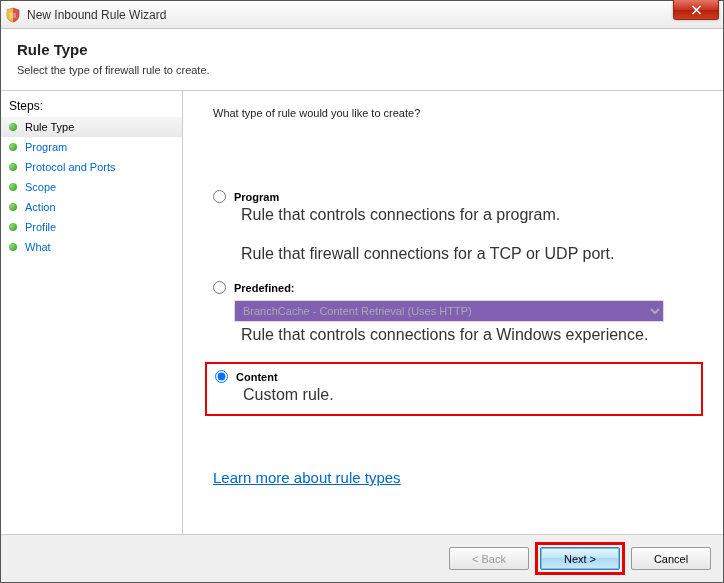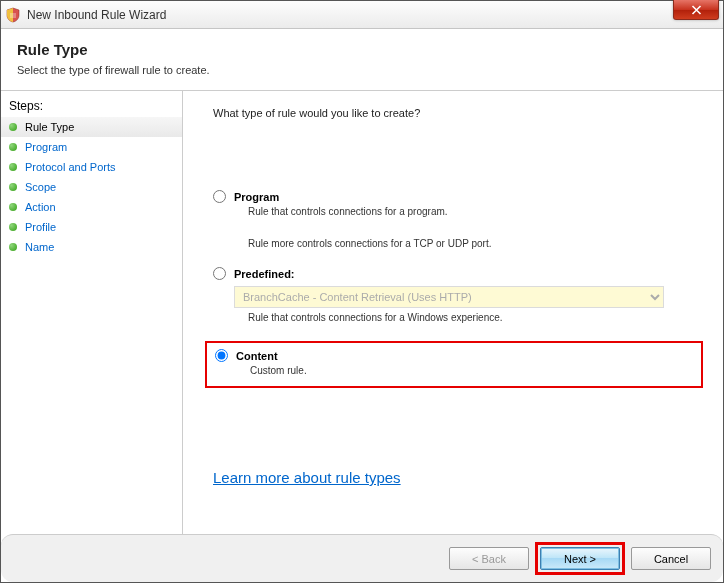--- a/index.html
+++ b/index.html
@@ -27,30 +27,30 @@
 .step.inactive { color: #0066cc; }
 
 .main { flex: 1; padding: 16px 20px 12px 30px; display: flex; flex-direction: column; position: relative; gap: 43px; }
 .question { font-size: 11px; color: #222; margin-bottom: 28px; }
 
 .options { display: flex; flex-direction: column; gap: 0; }
 .opt { margin-bottom: 18px; }
 .opt .row1 { display: flex; align-items: center; gap: 8px; }
 .opt input[type=radio] { width: 13px; height: 13px; margin: 0; }
 .opt .label { font-weight: bold; font-size: 11px; }
-.opt .desc { font-size: 10px; color: #333; margin-left: 35px; margin-top: 3px; }
+.opt .desc { font-size: 16px; color: #333; margin-left: 28px; margin-top: 3px; }
 .opt .dd { margin-left: 21px; margin-top: 6px; margin-bottom: 4px; }
-.opt select { width: 430px; height: 22px; font-size: 11px; color: #888; background: #fef9c3; border: 1px solid #ccc; padding: 2px 4px; }
+.opt select { width: 430px; height: 22px; font-size: 11px; color: #888; background: #4c1d95; border: 1px solid #ccc; padding: 2px 4px; }
 .opt select:disabled { color: #888; }
 
 .highlight-box { border: 2px solid #e60000; padding: 6px 8px 6px 0; margin-left: -8px; }
 
 .learn { color: #0066cc; text-decoration: underline; font-size: 15px; cursor: pointer; margin-top: auto; margin-bottom: 36px; }
 
-.footer { height: 48px; border-top: 1px solid #ccc; background: #f0f0f0; display: flex; align-items: center; justify-content: flex-end; padding: 16px 12px; gap: 6px; border-radius: 12px; }
+.footer { height: 48px; border-top: 1px solid #ccc; background: #f0f0f0; display: flex; align-items: center; justify-content: flex-end; padding: 16px 12px; gap: 6px; }
 .btn { width: 80px; height: 23px; font-size: 11px; border: 1px solid #999; background: linear-gradient(to bottom, #fdfdfd, #e6e6e6); cursor: pointer; border-radius: 2px; }
 .btn:disabled { color: #999; cursor: default; }
 .btn.primary { border: 1px solid #3c7fb1; background: linear-gradient(to bottom, #eaf6fd, #bde5f8 49%, #a7d9f5 50%, #cbe9f9); box-shadow: 0 0 0 1px #7fbfe2 inset; }
 .highlight-next { border: 3px solid #e60000; padding: 2px; display: inline-flex; }
 
 .shield-icon svg { display: block; }
 </style>
 </head>
 <body>
 
@@ -100,39 +100,39 @@
       <div class="step inactive">
           <span class="bullet"></span>
           <span>Action</span>
         </div>
       <div class="step inactive">
           <span class="bullet"></span>
           <span>Profile</span>
         </div>
       <div class="step inactive">
           <span class="bullet"></span>
-          <span>Name</span>
+          <span>What</span>
         </div>
     </div>
 
     <div class="main">
       <div class="question">What type of rule would you like to create?</div>
 
       <div class="options">
 
         <div class="opt">
           <div class="row1">
             <input type="radio" name="rt" style="">
             <span class="label">Program</span>
           </div>
           <div class="desc">Rule that controls connections for a program.</div>
         </div>
 
         <div class="opt">
-          <div class="desc">Rule more controls connections for a TCP or UDP port.</div>
+          <div class="desc">Rule that firewall connections for a TCP or UDP port.</div>
         </div>
 
         <div class="opt">
           <div class="row1">
             <input type="radio" name="rt" style="">
             <span class="label">Predefined:</span>
           </div>
           <div class="dd">
             <select disabled="">
               <option>BranchCache - Content Retrieval (Uses HTTP)</option>

